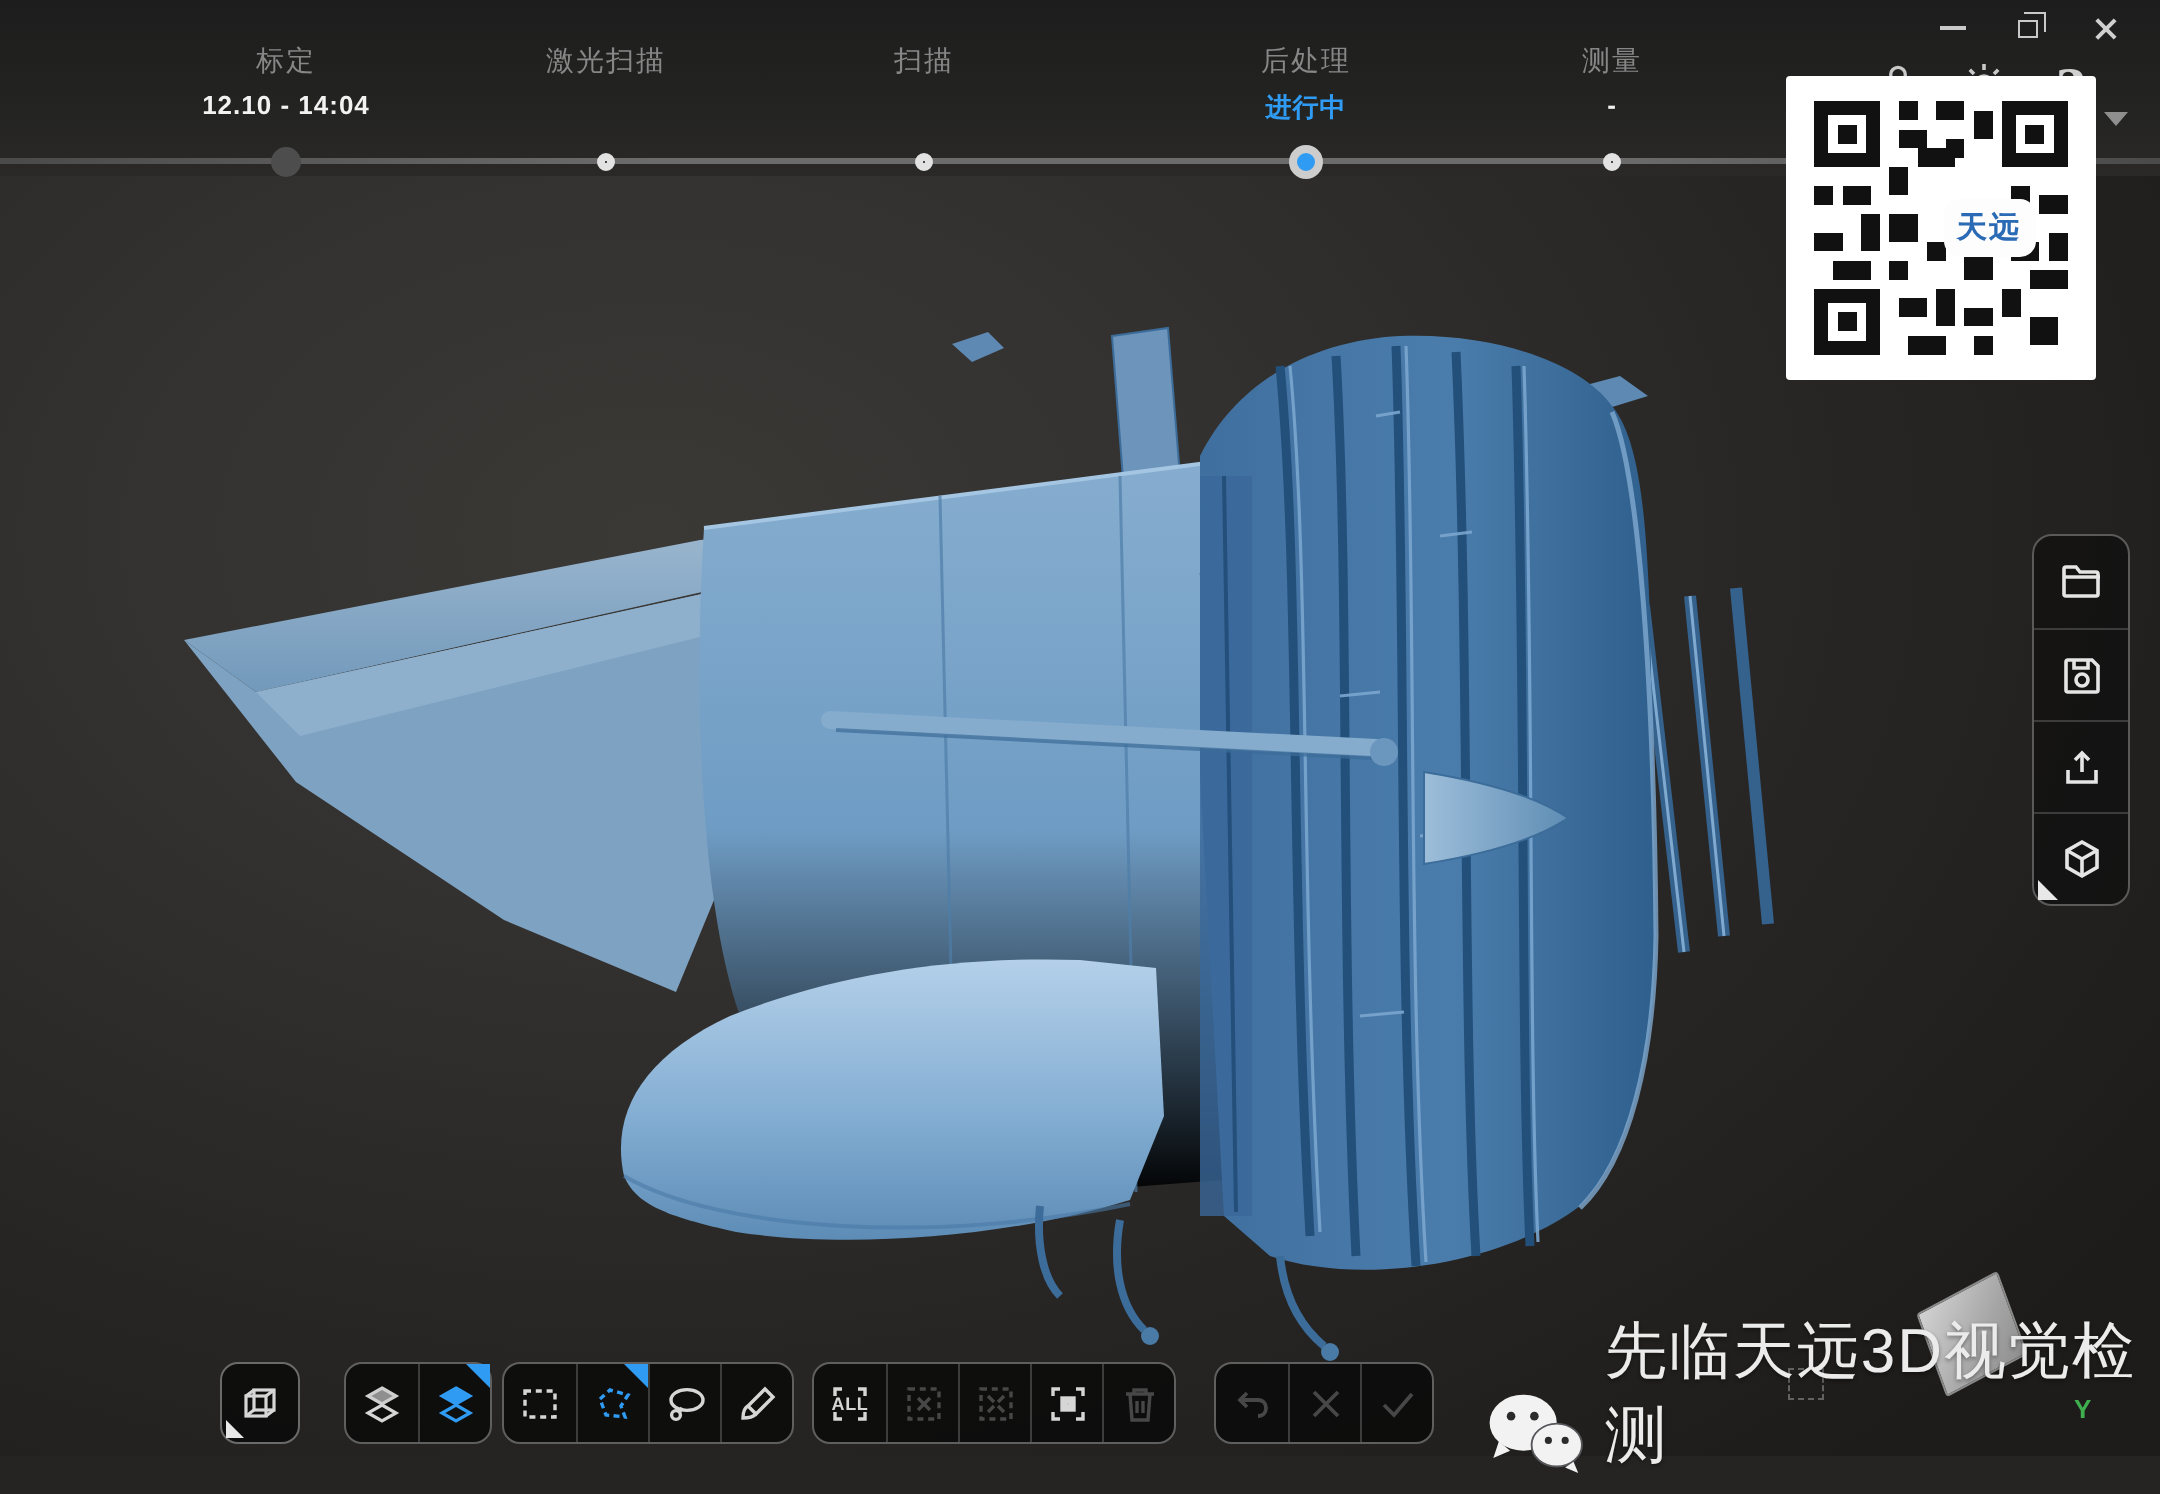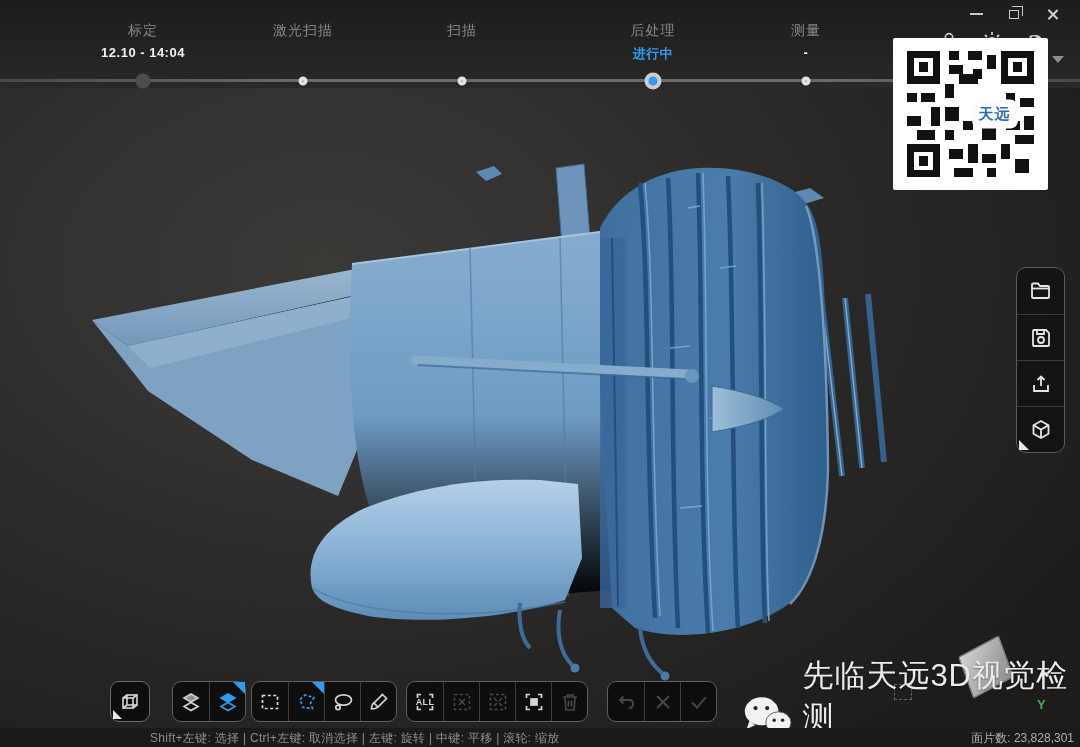--- a/index.html
+++ b/index.html
@@ -446,18 +446,14 @@
       <circle cx="14.5" cy="14.5" r="2.3" fill="#2b2b2b"></circle>
         <circle cx="27" cy="14.5" r="2.3" fill="#2b2b2b"></circle>
       <ellipse cx="39" cy="30" rx="13.5" ry="11.5" fill="#f2f2f2" stroke="#55565a" stroke-width="1"></ellipse>
       <path d="M48 39l2.5 6-7-3Z" fill="#f2f2f2"></path>
       <circle cx="34.5" cy="27.5" r="1.9" fill="#2b2b2b"></circle>
         <circle cx="43.5" cy="27.5" r="1.9" fill="#2b2b2b"></circle>
     </svg>
     <span class="wm-text">先临天远3D视觉检测</span>
   </div>
 
-  <div class="statusbar">
-    <span class="hints">Shift+左键: 选择 | Ctrl+左键: 取消选择 | 左键: 旋转 | 中键: 平移 | 滚轮: 缩放</span>
-    <span class="facets">面片数: 23,828,301</span>
-  </div>
 
 </div>
 
 </body></html>

